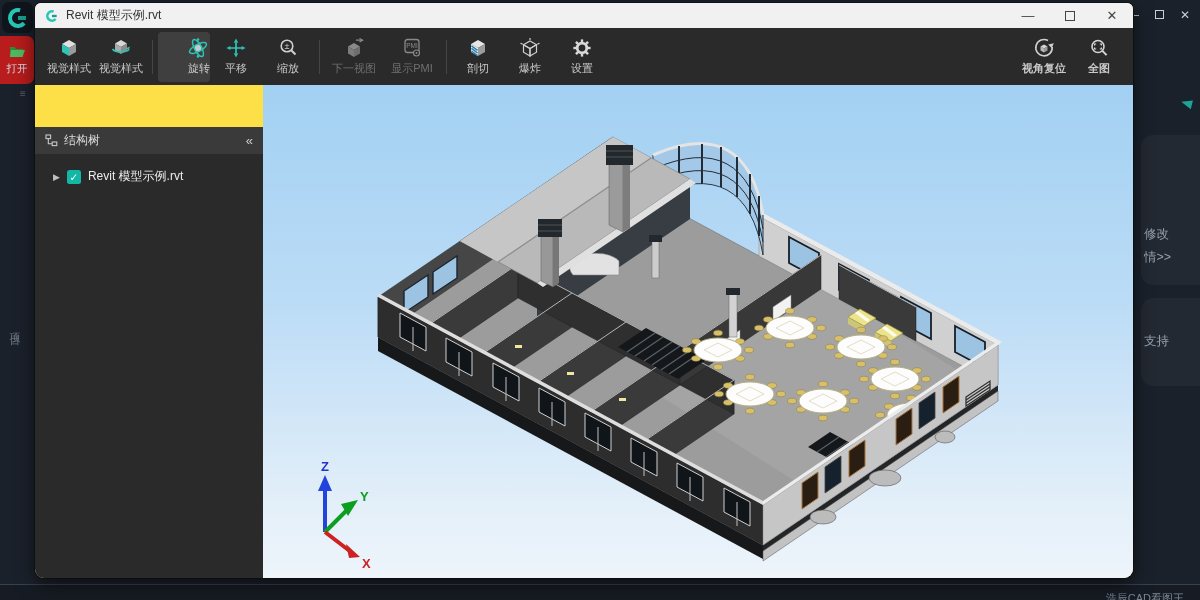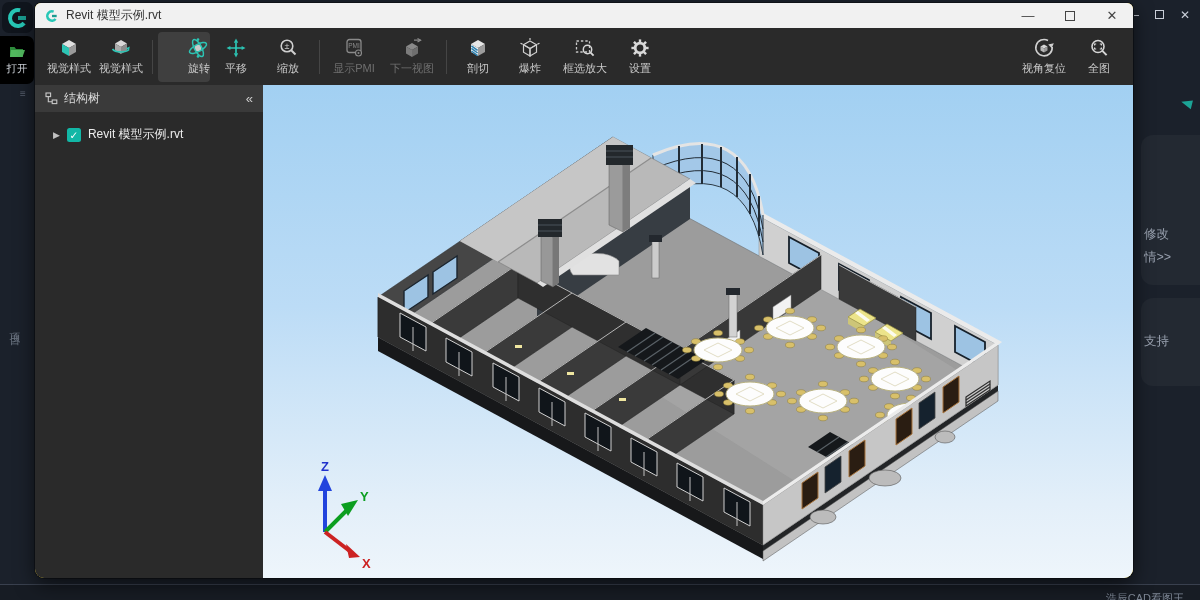--- a/index.html
+++ b/index.html
@@ -7,21 +7,21 @@
     font-family:"Liberation Sans","DejaVu Sans",sans-serif; }
 
   
   .outer-logo { position:absolute; left:2px; top:2px; width:31px; height:31px;
     border-radius:7px; background:#10151d; display:flex; align-items:center; justify-content:center; }
   .outer-controls { position:absolute; right:10px; top:8px; display:flex; gap:16px;
     color:#c9ced8; font-size:12px; }
   .outer-controls span { cursor:default; line-height:14px; }
   .oc-max { width:9px; height:9px; border:1.3px solid #c9ced8; margin-top:2px; }
   .open-tile { position:absolute; left:0; top:36px; width:34px; height:48px;
-    background:#000000; border-radius:0 7px 7px 0; display:flex; flex-direction:column;
+    background:#b91c1c; border-radius:0 7px 7px 0; display:flex; flex-direction:column;
     align-items:center; justify-content:center; gap:3px; }
   .open-tile .lbl { font-size:10.5px; color:#d4d9e0; }
   .mini-burger { position:absolute; left:20px; top:88px; color:#58606e; font-size:10px; }
   .vert-label { position:absolute; left:7px; top:324px; writing-mode:vertical-rl;
     font-size:11px; letter-spacing:3px; color:#69727f; }
   .bottom-strip { position:absolute; left:0; right:0; top:584px; height:16px;
     background:#171c24; border-top:1px solid #39404e; }
   .watermark { position:absolute; right:16px; top:591px; font-size:11px; color:#7d8694; }
   .teal-pointer { position:absolute; left:1181px; top:99px; width:0; height:0;
     border-right:11px solid #1db3a2; border-top:4px solid transparent;
@@ -47,25 +47,25 @@
   
   .toolbar { height:57px; background:#2a2a2a; display:flex; align-items:center;
     padding:0 8px; }
   .tb-item { width:52px; height:50px; display:flex; flex-direction:column; align-items:center;
     justify-content:center; gap:2px; border-radius:4px; flex:0 0 auto; }
   .tb-item .tb-label { font-size:11px; color:#c9c9c9; white-space:nowrap; }
   .tb-item.wide { width:58px; }
   .tb-item.active { background:#3f3f3f;align-items:flex-end; }
   .tb-item.disabled .tb-label { color:#6f6f6f; }
   .tb-sep { width:1px; height:34px; background:#454545; margin:0 5px; flex:0 0 auto; }
-  .tb-right { margin-left:auto; display:flex; }
+  .tb-right { margin-left:auto; display:flex;font-weight:bold; }
 
   
   .main { display:flex; height:493px; }
-  .tree-panel { width:228px; background:#2a2a2a; flex:0 0 auto; }
+  .tree-panel { width:228px; background:#2a2a2a; flex:0 0 auto;margin-top:42px; }
   .tree-header { height:27px; background:#3a3a3a; display:flex; align-items:center;
     padding:0 10px; gap:6px; }
   .tree-header .th-label { font-size:12px; color:#dcdcdc; }
   .tree-header .th-collapse { margin-left:auto; color:#cfcfcf; font-size:13px; }
   .tree-item { display:flex; align-items:center; gap:7px; padding:14px 0 0 18px; }
   .tree-item .arrow { font-size:9px; color:#c0c0c0; }
   .checkbox { width:14px; height:14px; background:#12b7a6; border-radius:2.5px;
     display:flex; align-items:center; justify-content:center;
     color:#fff; font-size:10.5px; font-weight:bold; }
   .tree-item .ti-label { font-size:12px; color:#ececec; }
@@ -193,37 +193,37 @@
         <text x="11" y="12" font-size="9" fill="#cfcfcf" text-anchor="middle">±</text>
       </svg>
       <span class="tb-label">缩放</span>
     </div>
 
     <div class="tb-sep"></div>
 
 
     <div class="tb-item wide disabled">
       <svg width="24" height="22" viewBox="0 0 24 22">
-        <rect x="5" y="2.5" width="14" height="13" rx="2.5" fill="none" stroke="#8a8a8a" stroke-width="1.3"></rect>
-        <text x="12" y="11" font-size="6.5" fill="#8a8a8a" text-anchor="middle">PMI</text>
-        <circle cx="16.5" cy="16" r="3" fill="#2a2a2a" stroke="#8a8a8a" stroke-width="1.1"></circle>
-        <circle cx="16.5" cy="16" r="1" fill="#8a8a8a"></circle>
-      </svg>
-      <span class="tb-label">显示PMI</span>
-    </div>
-
-    <div class="tb-item wide disabled">
-      <svg width="24" height="22" viewBox="0 0 24 22">
         <path d="M17.5 1.5 L20.5 3.2 L17.5 5" fill="none" stroke="#8a8a8a" stroke-width="1.3"></path>
         <line x1="14" y1="3.2" x2="20.5" y2="3.2" stroke="#8a8a8a" stroke-width="1.3"></line>
         <path d="M12 6 L18 9.5 L12 13 L6 9.5 Z" fill="#8a8a8a"></path>
         <path d="M18 9.5 L12 13 L12 20 L18 16.5 Z" fill="#6e6e6e"></path>
         <path d="M6 9.5 L12 13 L12 20 L6 16.5 Z" fill="#7c7c7c"></path>
       </svg>
       <span class="tb-label">下一视图</span>
+    </div>
+
+    <div class="tb-item wide disabled">
+      <svg width="24" height="22" viewBox="0 0 24 22">
+        <rect x="5" y="2.5" width="14" height="13" rx="2.5" fill="none" stroke="#8a8a8a" stroke-width="1.3"></rect>
+        <text x="12" y="11" font-size="6.5" fill="#8a8a8a" text-anchor="middle">PMI</text>
+        <circle cx="16.5" cy="16" r="3" fill="#2a2a2a" stroke="#8a8a8a" stroke-width="1.1"></circle>
+        <circle cx="16.5" cy="16" r="1" fill="#8a8a8a"></circle>
+      </svg>
+      <span class="tb-label">显示PMI</span>
     </div>
 
     <div class="tb-sep"></div>
 
     <div class="tb-item">
       <svg width="24" height="22" viewBox="0 0 24 22">
         <path d="M12 3 L19 7 L12 11 L5 7 Z" fill="#e6e6e6"></path>
         <path d="M19 7 L12 11 L12 19 L19 15 Z" fill="#9c9c9c"></path>
         <path d="M5 7 L12 11 L12 19 L5 15 Z" fill="#f2f2f2"></path>
         <g stroke="#2b7fae" stroke-width="1.5">
@@ -242,28 +242,20 @@
           <path d="M18.5 7.8 L12 11.5 L12 19 L18.5 15.2 Z"></path>
           <path d="M5.5 7.8 L12 11.5 L12 19 L5.5 15.2 Z"></path>
           <line x1="12" y1="1" x2="12" y2="3"></line>
           <line x1="2.5" y1="6.2" x2="4.5" y2="7.1"></line>
           <line x1="21.5" y1="6.2" x2="19.5" y2="7.1"></line>
         </g>
       </svg>
       <span class="tb-label">爆炸</span>
     </div>
 
-    <div class="tb-item wide">
-      <svg width="24" height="22" viewBox="0 0 24 22">
-        <rect x="3.5" y="4" width="13" height="11" fill="none" stroke="#c9c9c9" stroke-width="1.3" stroke-dasharray="2.4 2"></rect>
-        <circle cx="14.5" cy="12.5" r="4.2" fill="none" stroke="#d8d8d8" stroke-width="1.5"></circle>
-        <line x1="17.6" y1="15.6" x2="20.6" y2="18.6" stroke="#d8d8d8" stroke-width="1.8"></line>
-      </svg>
-      <span class="tb-label">框选放大</span>
-    </div>
 
     <div class="tb-item">
       <svg width="24" height="22" viewBox="0 0 24 22">
         <g fill="#d8d8d8">
           <rect x="10.8" y="2.4" width="2.4" height="3.6" transform="rotate(0 12 11)"></rect>
           <rect x="10.8" y="2.4" width="2.4" height="3.6" transform="rotate(45 12 11)"></rect>
           <rect x="10.8" y="2.4" width="2.4" height="3.6" transform="rotate(90 12 11)"></rect>
           <rect x="10.8" y="2.4" width="2.4" height="3.6" transform="rotate(135 12 11)"></rect>
           <rect x="10.8" y="2.4" width="2.4" height="3.6" transform="rotate(180 12 11)"></rect>
           <rect x="10.8" y="2.4" width="2.4" height="3.6" transform="rotate(225 12 11)"></rect>

